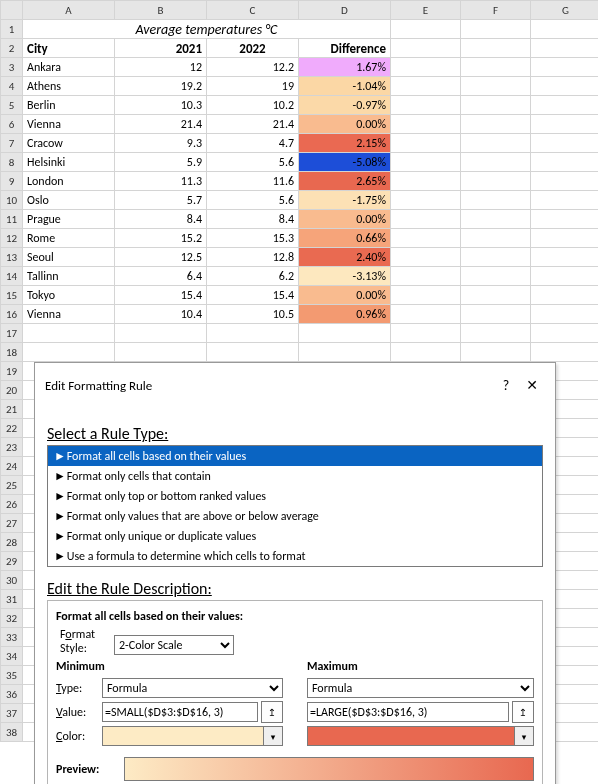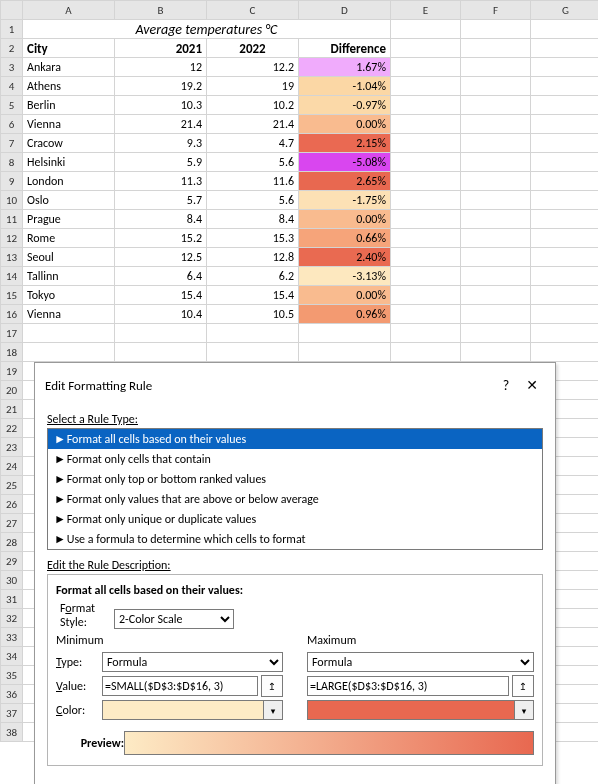--- a/index.html
+++ b/index.html
@@ -10,43 +10,43 @@
   table.grid thead th.corner{background:#e6e6e6;}
   table.grid tbody th{background:#e6e6e6;text-align:center;font-size:11px;color:#333;width:22px;font-weight:normal;}
   .title-cell{text-align:center;font-style:italic;font-size:14px;}
   .hdr{font-weight:bold;font-size:13px;}
   .num{text-align:right;}
   .dialog{position:absolute;left:34px;top:362px;width:520px;background:#fff;border:1px solid #999;font-size:12px;box-shadow:2px 2px 3px rgba(0,0,0,.15);}
   .dlg-title{display:flex;align-items:center;padding:14px 10px;font-size:13px;}
   .dlg-title .t{flex:1;}
   .dlg-title .icon{width:26px;text-align:center;font-size:14px;cursor:pointer;}
   .dlg-body{padding:4px 12px 10px 12px;}
-  .sect-label{font-size:12px;margin:0 0 2px 0;}
+  .sect-label{font-size:16px;margin:12px 0 2px 0;}
   .underline{text-decoration:underline;}
   .rule-list{border:1px solid #7a7a7a;margin-bottom:8px;}
   .rule-item{padding:3px 6px;}
   .rule-item.sel{background:#0a64c2;color:#fff;}
   .arrow{display:inline-block;width:10px;}
   .desc-box{border:1px solid #b5b5b5;padding:8px 8px 10px 8px;}
   .desc-title{font-weight:bold;margin-bottom:4px;}
   .row{display:flex;align-items:flex-end;margin:4px 4px;}
   .row label{width:50px;}
   select,input[type=text]{font-family:inherit;font-size:12px;height:20px;box-sizing:border-box;border:1px solid #7a7a7a;background:#fff;}
   .cols{display:flex;gap:24px;}
   .col{flex:1;}
-  .col-head{font-weight:normal;margin-bottom:2px;}
+  .col-head{font-weight:bold;margin-bottom:2px;}
   .field-row{display:flex;align-items:center;margin:3px 0;}
   .field-row .lab{width:46px;}
   .field-row select{flex:1;}
   .field-row input[type=text]{flex:1;}
   .pick{width:20px;height:20px;border:1px solid #7a7a7a;margin-left:3px;display:flex;align-items:center;justify-content:center;font-size:10px;cursor:pointer;background:#fdfdfd;}
   .color-swatch{flex:1;height:20px;border:1px solid #7a7a7a;box-sizing:border-box;position:relative;}
   .color-swatch .dd{position:absolute;right:0;top:0;width:18px;height:18px;border-left:1px solid #7a7a7a;display:flex;align-items:center;justify-content:center;font-size:9px;background:#efefef;}
   .preview-row{display:flex;align-items:center;margin-top:8px;}
-  .preview-row .lab{font-weight:bold;width:68px;text-align:right;}
+  .preview-row .lab{font-weight:bold;width:68px;}
   .preview-grad{flex:1;height:22px;border:1px solid #7a7a7a;}
   .dlg-buttons{display:flex;justify-content:flex-end;gap:8px;padding:8px 12px 8px}
   .btn{min-width:70px;height:22px;border:1px solid #7a7a7a;background:#fdfdfd;font-family:inherit;font-size:12px;cursor:pointer;}
   .btn.primary{border:1px solid #0a64c2;box-shadow:0 0 0 1px #0a64c2 inset;}
 </style>
 </head>
 <body>
 <div class="sheet">
 
 <table class="grid">
@@ -144,21 +144,21 @@
           <td class="num" style="background: rgb(234, 105, 82);">2.15%</td>
           <td></td>
           <td></td>
           <td></td>
         </tr>
         <tr>
           <th>8</th>
           <td>Helsinki</td>
           <td class="num">5.9</td>
           <td class="num">5.6</td>
-          <td class="num" style="background: #d946ef;">-5.08%</td>
+          <td class="num" style="background: #1d4ed8;">-5.08%</td>
           <td></td>
           <td></td>
           <td></td>
         </tr>
         <tr>
           <th>9</th>
           <td>London</td>
           <td class="num">11.3</td>
           <td class="num">11.6</td>
           <td class="num" style="background: rgb(232, 104, 80);">2.65%</td>

